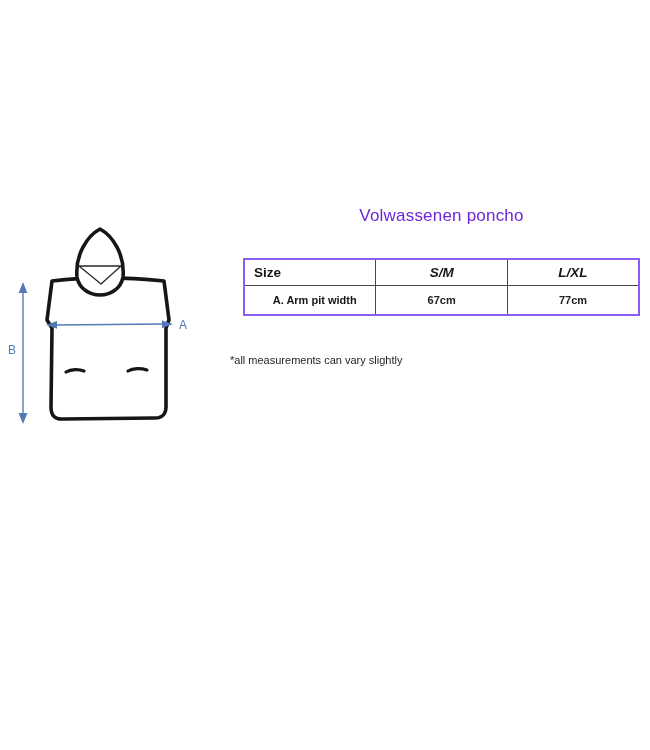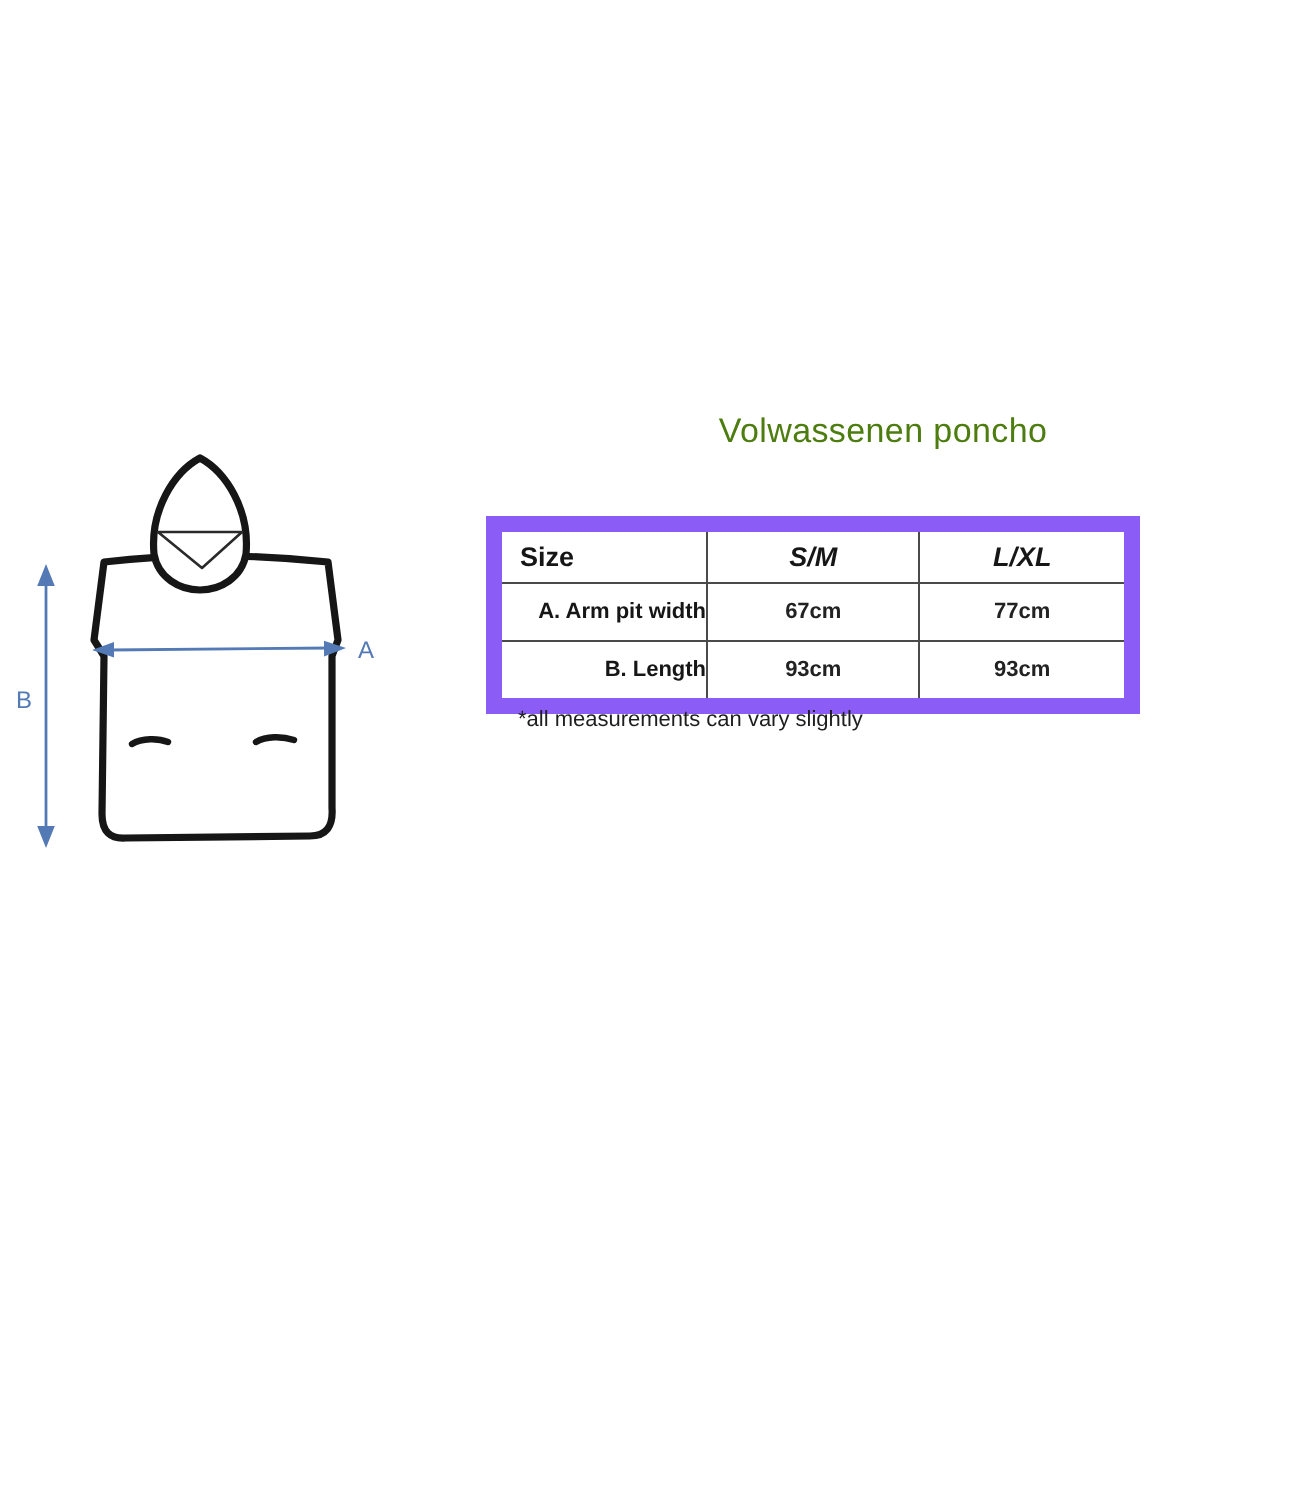--- a/index.html
+++ b/index.html
@@ -12,56 +12,56 @@
     color: #1b1b1b;
   }
   .canvas { position: absolute; inset: 0; width: 650px; height: 750px; }
 
   .page-title {
     position: absolute;
     left: 243px; top: 206px; width: 397px;
     text-align: center;
     font-size: 17px;
     font-weight: 400;
-    color: #4d7c0f;
+    color: #6d28d9;
     letter-spacing: 0.2px;
   }
 
   .poncho-svg {
     position: absolute;
     left: 0; top: 220px;
     width: 200px; height: 214px;
   }
 
   table.size-table {
     position: absolute;
     left: 243px; top: 258px;
-    width: 327px;
+    width: 397px;
     border-collapse: collapse;
     table-layout: fixed;
-    border: 8px solid #8b5cf6;
+    border: 2px solid #8b5cf6;
   }
   .size-table th, .size-table td {
     border: 1px solid #4a4a4a;
     vertical-align: middle;
     padding: 0;
   }
   .size-table col.c1 { width: 33.4%; }
   .size-table col.c2 { width: 33.3%; }
   .size-table col.c3 { width: 33.3%; }
   .size-table thead th { height: 25px; font-size: 13.5px; font-weight: 700; color: #161616; }
   .size-table thead th.first { text-align: left; padding-left: 9px; }
   .size-table thead th.center { text-align: center; font-style: italic; }
   .size-table tbody td { height: 28px; font-size: 11px; color: #222; }
-  .size-table tbody td.row-label { font-weight: 700; text-align: right; padding-left: 9px; color: #161616; }
+  .size-table tbody td.row-label { font-weight: 700; text-align: center; padding-left: 9px; color: #161616; }
   .size-table tbody td.value { text-align: center; font-weight: 700; }
 
   .footnote {
     position: absolute;
-    left: 259px; top: 354px;
+    left: 230px; top: 354px;
     font-size: 11px;
     color: #1e1e1e;
     text-align: center;
   }
 
   .sketch-line { fill: #ffffff; stroke: #161616; stroke-width: 3.6; stroke-linejoin: round; stroke-linecap: round; }
   .sketch-thin { fill: none; stroke: #2a2a2a; stroke-width: 1.3; stroke-linejoin: round; }
   .pocket { fill: none; stroke: #161616; stroke-width: 3.2; stroke-linecap: round; }
   .measure-line { stroke-width: 1.4; fill: none; }
   .measure-label { font-family: "Liberation Sans", sans-serif; font-size: 12px; }
@@ -124,23 +124,18 @@
         <th class="center">S/M</th>
         <th class="center">L/XL</th>
       </tr>
     </thead>
     <tbody>
       <tr>
         <td class="row-label">A. Arm pit width</td>
         <td class="value">67cm</td>
         <td class="value">77cm</td>
       </tr>
-      <tr>
-        <td class="row-label">B. Length</td>
-        <td class="value">93cm</td>
-        <td class="value">93cm</td>
-      </tr>
     </tbody>
   </table>
 
   <div class="footnote">*all measurements can vary slightly</div>
 
 </div>
 
 </body></html>

